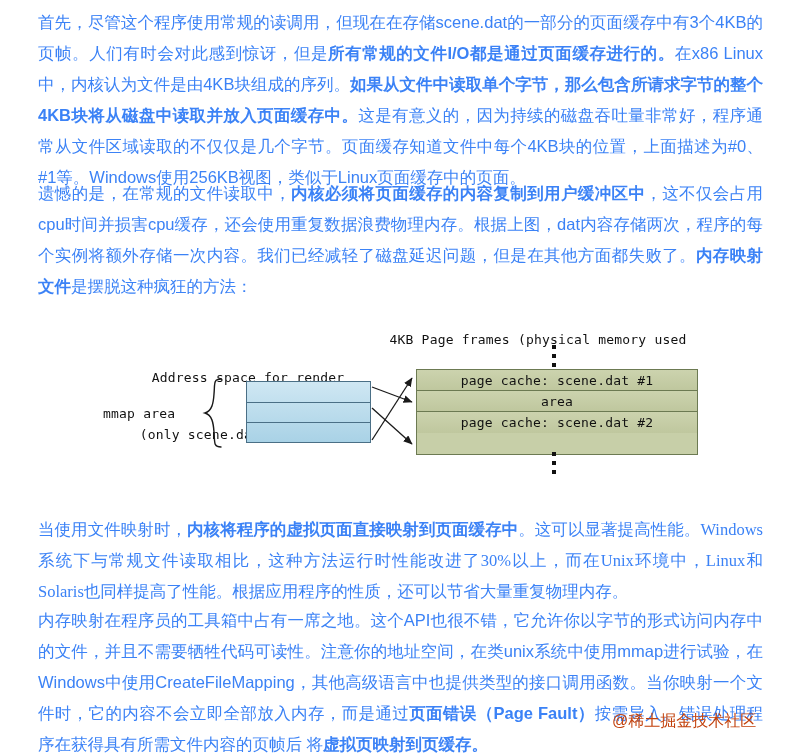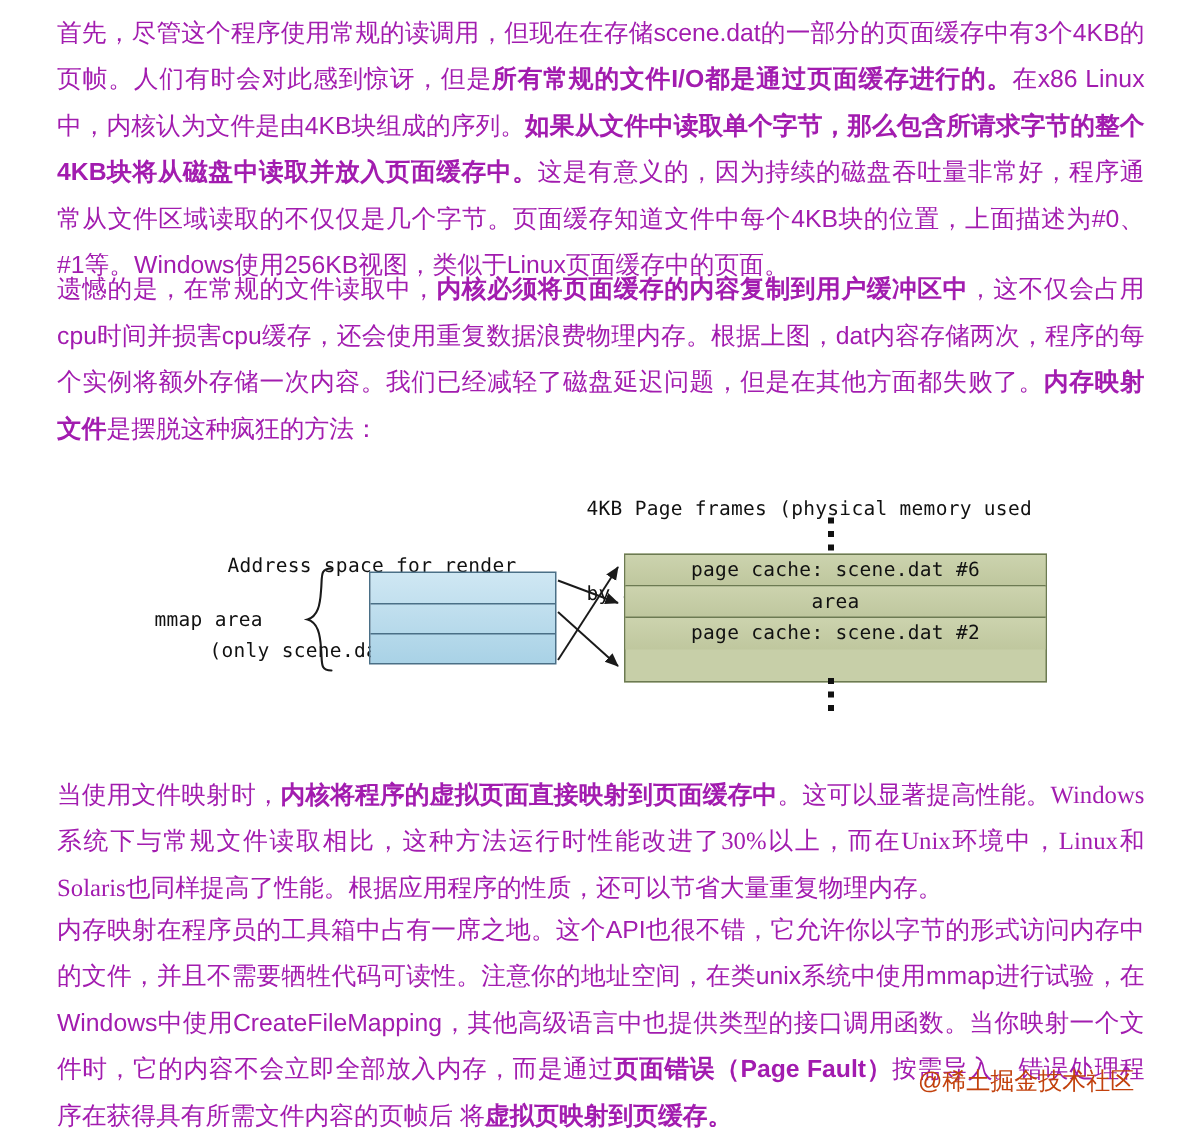--- a/index.html
+++ b/index.html
@@ -24,21 +24,21 @@
     background: #ffffff;
   }
 
   
   .prose {
     position: absolute;
     left: 38px;
     width: 725px;
     font-size: 16.5px;
     line-height: 31px;
-    color: #a21caf;
+    color: #3b82f6;
     text-align: justify;
     text-justify: inter-ideograph;
     letter-spacing: 0px;
   }
   .prose b { font-weight: bold; }
 
   #para1 { top: 7px; }
   #para2 { top: 178px; }
   #para3 { top: 514px; font-family: Liberation Serif, serif; }
   #para4 { top: 605px; }
@@ -56,23 +56,24 @@
     font-family: "DejaVu Sans Mono", "Liberation Mono", monospace;
     font-size: 13px;
     color: #111111;
     white-space: pre;
     letter-spacing: 0.2px;
   }
 
   
   .frames-title {
     position: absolute;
-    left: 353px;
+    left: 335px;
     top: 4px;
     width: 330px;
+    text-align: center;
     line-height: 19px;
   }
 
   
   .addr-title {
     position: absolute;
     left: 95px;
     top: 42px;
     width: 230px;
     text-align: center;
@@ -202,21 +203,21 @@
       <path d="M20 1 C12 1 14 6 13 16 C12.4 25 11 33 4 35 C11 37 12.4 45 13 54 C14 64 12 69 20 69" fill="none" stroke="#1a1a1a" stroke-width="1.4" stroke-linecap="round"></path>
     </svg>
 
     <div class="addr-block">
       <div class="addr-row"></div>
       <div class="addr-row"></div>
       <div class="addr-row"></div>
     </div>
 
     <div class="frames-block">
-      <div class="frame-row mono">page cache: scene.dat #6</div>
+      <div class="frame-row mono">page cache: scene.dat #1</div>
       <div class="frame-row mono">area</div>
       <div class="frame-row mono">page cache: scene.dat #2</div>
     </div>
 
     <div class="dots" id="dots-bottom">
       <span></span>
         <span></span>
         <span></span>
     </div>
 

